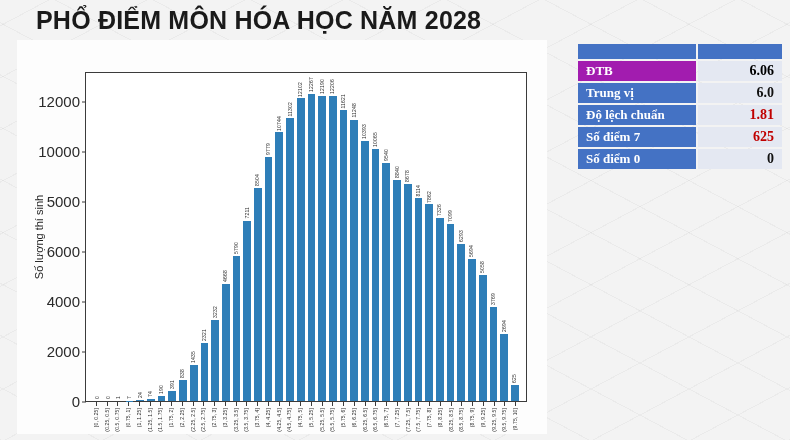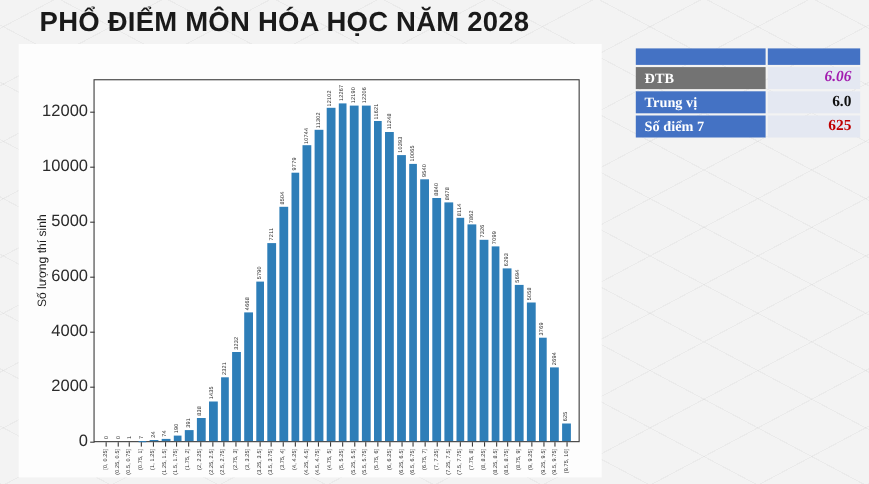--- a/index.html
+++ b/index.html
@@ -539,25 +539,33 @@
 
 </div>
 
 <table id="stats-table">
   <tbody>
       <tr>
         <td class="th-cell" style="background: rgb(68, 114, 196);"></td>
         <td class="th-cell" style="background: rgb(68, 114, 196);"></td>
       </tr>
       <tr>
-        <td class="lab-cell" style="background: #737373;">ĐTB</td>
-        <td class="val-cell red" style="background: rgb(228, 232, 242); color: #a21caf; font-style: italic;">6.06</td>
+        <td class="lab-cell" style="background: #a21caf;">ĐTB</td>
+        <td class="val-cell red" style="background: rgb(228, 232, 242); color: #000000;">6.06</td>
       </tr>
       <tr>
         <td class="lab-cell" style="background: rgb(68, 114, 196);">Trung vị</td>
         <td class="val-cell" style="background: rgb(228, 232, 242);">6.0</td>
       </tr>
       <tr>
+        <td class="lab-cell" style="background: rgb(68, 114, 196);">Độ lệch chuẩn</td>
+        <td class="val-cell red" style="background: rgb(228, 232, 242); color: rgb(192, 0, 0);">1.81</td>
+      </tr>
+      <tr>
         <td class="lab-cell" style="background: rgb(68, 114, 196);">Số điểm 7</td>
         <td class="val-cell red" style="background: rgb(228, 232, 242); color: rgb(192, 0, 0);">625</td>
       </tr>
+      <tr>
+        <td class="lab-cell" style="background: rgb(68, 114, 196);">Số điểm 0</td>
+        <td class="val-cell" style="background: rgb(228, 232, 242);">0</td>
+      </tr>
     </tbody>
 </table>
 
 </body></html>

